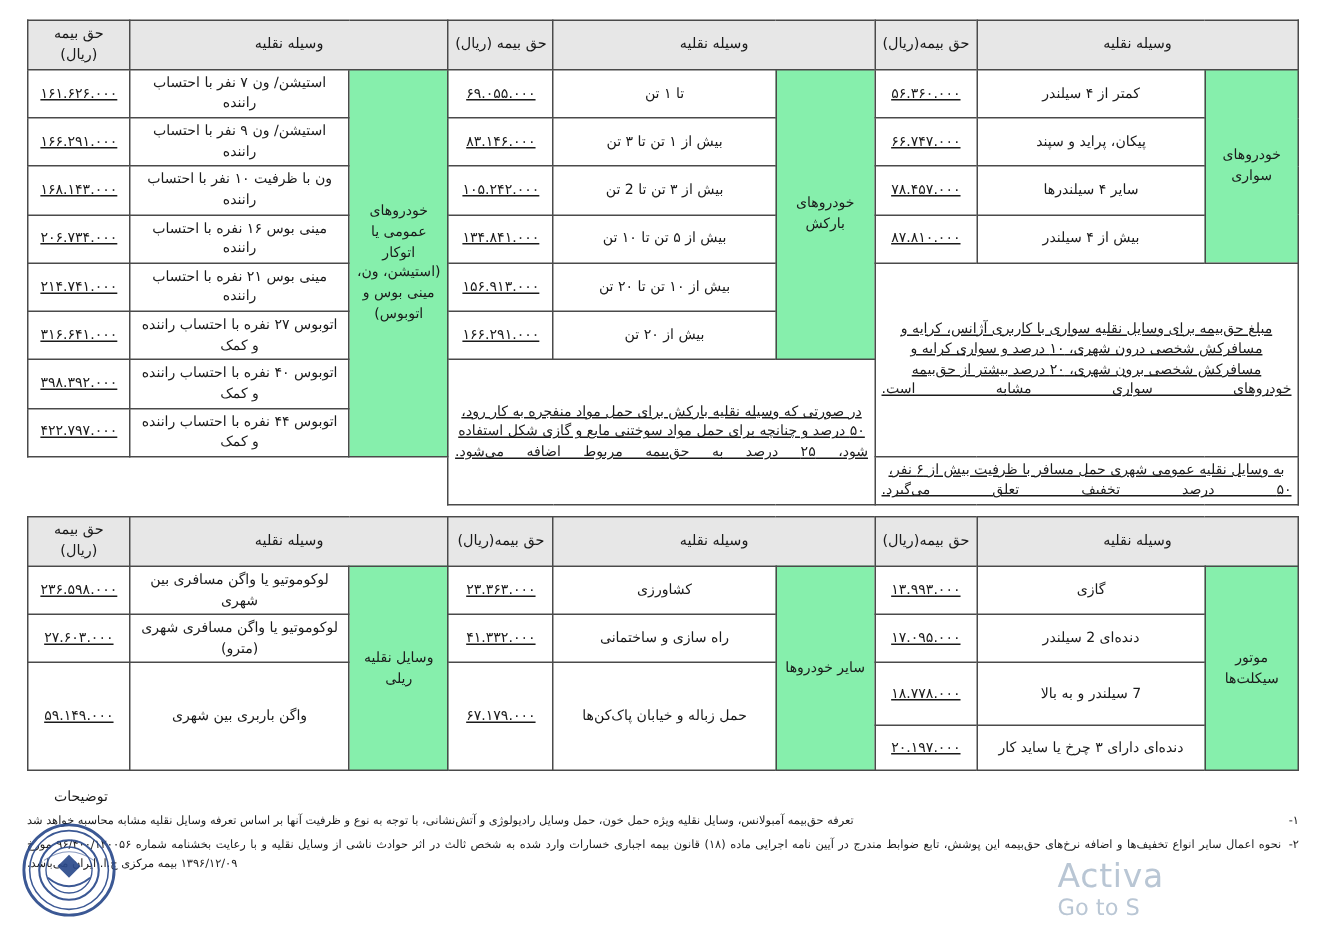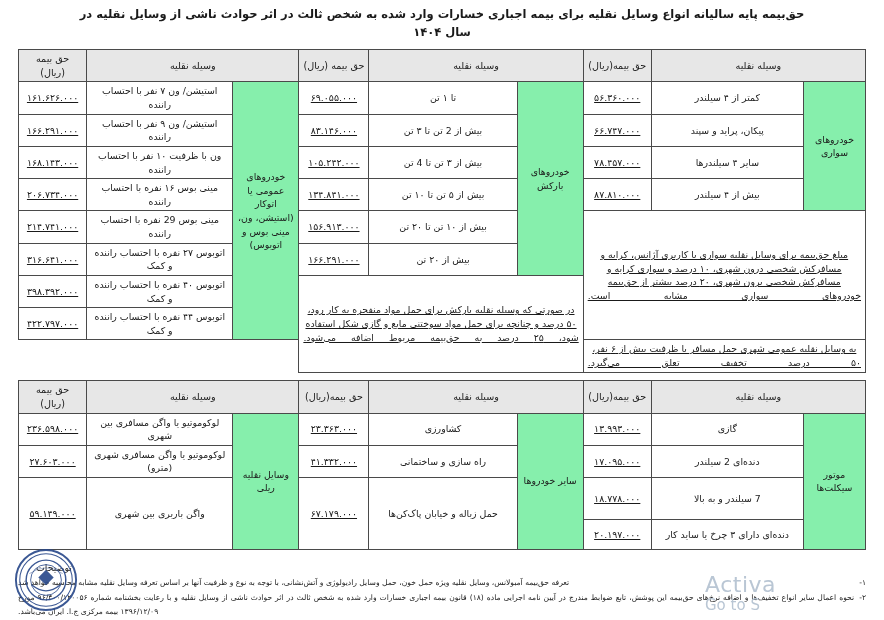--- a/index.html
+++ b/index.html
@@ -126,21 +126,20 @@
     font-family: "DejaVu Sans", "Liberation Sans", sans-serif;
     direction: ltr;
   }
   .wm-activ { left: 705px; top: 572px; font-size: 22px; letter-spacing: 0.5px; }
   .wm-goto  { left: 705px; top: 596px; font-size: 15px; }
 </style>
 </head>
 <body>
 
 <div class="doc-title">
-  <span class="line1">حق‌بیمه پایه سالیانه انواع وسایل نقلیه برای بیمه اجباری خسارات وارد شده به شخص ثالث در اثر حوادث ناشی از وسایل نقلیه در سال ۱۴۰۴</span>
 </div>
 
 <div class="tbl-wrap">
 <table class="grid">
   <colgroup>
     <col class="w-cat">
         <col class="w-veh">
         <col class="w-amt">
     <col class="w-cat2">
         <col class="w-veh2">
@@ -169,49 +168,49 @@
     <td class="amount">۶۹.۰۵۵.۰۰۰</td>
 
     <td class="cat" rowspan="8">خودروهای عمومی یا اتوکار (استیشن، ون، مینی بوس و اتوبوس)</td>
     <td>استیشن/ ون ۷ نفر با احتساب راننده</td>
     <td class="amount">۱۶۱.۶۲۶.۰۰۰</td>
   </tr>
 
   <tr>
     <td>پیکان، پراید و سپند</td>
     <td class="amount">۶۶.۷۴۷.۰۰۰</td>
-    <td>بیش از 2 تن تا ۳ تن</td>
+    <td>بیش از ۱ تن تا ۳ تن</td>
     <td class="amount">۸۳.۱۴۶.۰۰۰</td>
     <td>استیشن/ ون ۹ نفر با احتساب راننده</td>
     <td class="amount">۱۶۶.۲۹۱.۰۰۰</td>
   </tr>
 
   <tr>
     <td>سایر ۴ سیلندرها</td>
     <td class="amount">۷۸.۴۵۷.۰۰۰</td>
-    <td>بیش از ۳ تن تا 4 تن</td>
+    <td>بیش از ۳ تن تا 2 تن</td>
     <td class="amount">۱۰۵.۲۴۲.۰۰۰</td>
     <td>ون با ظرفیت ۱۰ نفر با احتساب راننده</td>
     <td class="amount">۱۶۸.۱۴۳.۰۰۰</td>
   </tr>
 
   <tr>
     <td>بیش از ۴ سیلندر</td>
     <td class="amount">۸۷.۸۱۰.۰۰۰</td>
     <td>بیش از ۵ تن تا ۱۰ تن</td>
     <td class="amount">۱۳۴.۸۴۱.۰۰۰</td>
     <td>مینی بوس ۱۶ نفره با احتساب راننده</td>
     <td class="amount">۲۰۶.۷۳۴.۰۰۰</td>
   </tr>
 
   <tr>
     <td class="note" colspan="3" rowspan="4">مبلغ حق‌بیمه برای وسایل نقلیه سواری با کاربری آژانس، کرایه و مسافرکش شخصی درون شهری، ۱۰ درصد و سواری کرایه و مسافرکش شخصی برون شهری، ۲۰ درصد بیشتر از حق‌بیمه خودروهای سواری مشابه است.</td>
     <td>بیش از ۱۰ تن تا ۲۰ تن</td>
     <td class="amount">۱۵۶.۹۱۳.۰۰۰</td>
-    <td>مینی بوس 29 نفره با احتساب راننده</td>
+    <td>مینی بوس ۲۱ نفره با احتساب راننده</td>
     <td class="amount">۲۱۴.۷۴۱.۰۰۰</td>
   </tr>
 
   <tr>
     <td>بیش از ۲۰ تن</td>
     <td class="amount">۱۶۶.۲۹۱.۰۰۰</td>
     <td>اتوبوس ۲۷ نفره با احتساب راننده و کمک</td>
     <td class="amount">۳۱۶.۶۴۱.۰۰۰</td>
   </tr>
 

